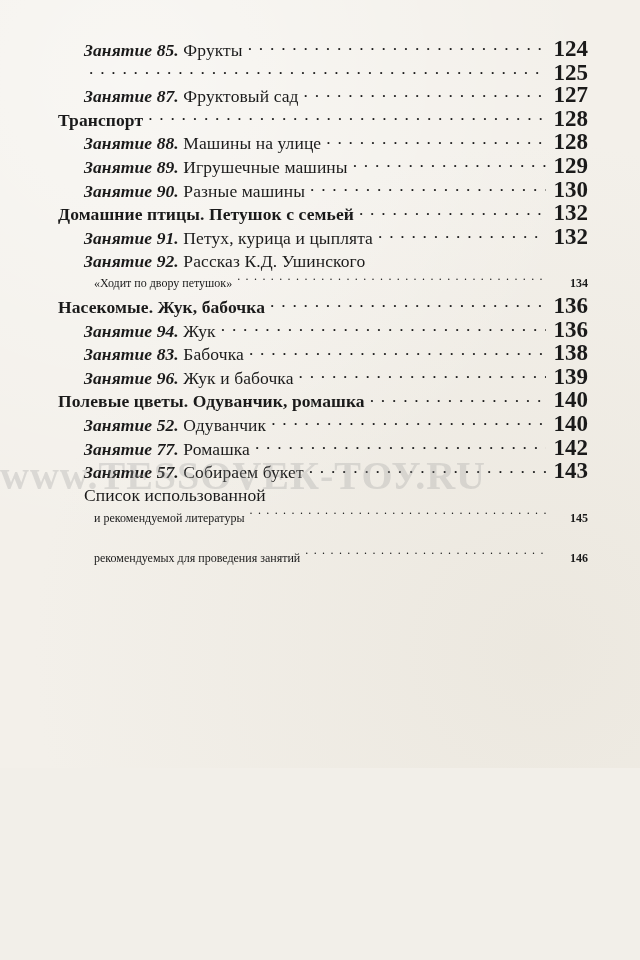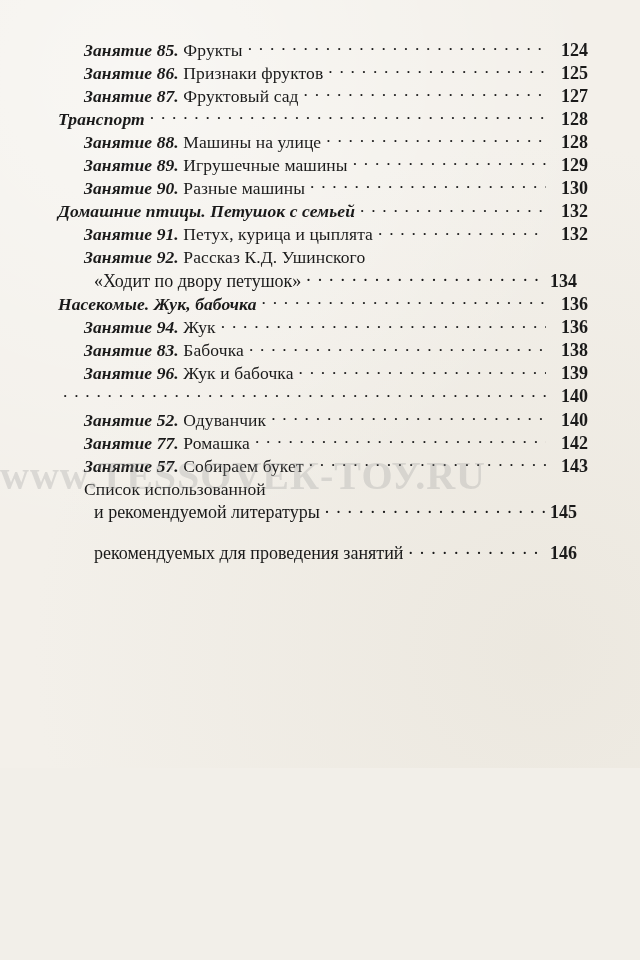--- a/index.html
+++ b/index.html
@@ -72,39 +72,39 @@
     color: #1a1a1a;
     white-space: nowrap;
   }
   .entry.no-leader .leader::after { content: ""; }
 
   .entry .page-num {
     flex: 0 0 auto;
     width: 38px;
     text-align: right;
     font-weight: bold;
-    font-size: 18px;
+    font-size: 23px;
   }
 
   
   .lvl-0 { margin-left: 0px; }
   .lvl-1 { margin-left: 26px; }
 
   
-  .sec .label { font-weight: bold; font-style: italic; }
+  .sec .label { font-weight: bold; }
   .lesson .lesson-no { font-weight: bold; font-style: italic; }
   .lesson .lesson-title { font-style: normal; }
 
   .plain .label { font-weight: normal; }
 
   
   .contline {
     display: flex;
     align-items: baseline;
-    font-size: 18px;
+    font-size: 12px;
     line-height: 22.6px;
     white-space: nowrap;
     margin-left: 36px;
   }
   .contline .label { flex: 0 0 auto; }
   .contline .leader {
     flex: 1 1 auto;
     overflow: hidden;
     margin: 0 4px 0 5px;
     position: relative;
@@ -115,21 +115,21 @@
     position: absolute;
     left: 0;
     bottom: 0px;
     letter-spacing: 1.2px;
     color: #1a1a1a;
     white-space: nowrap;
   }
   .contline .page-num {
     flex: 0 0 auto;
     width: 38px;
-    text-align: left;
+    text-align: right;
     font-weight: bold;
   }
 
   
   .watermark {
     position: absolute;
     left: 0;
     top: 452px;
     width: 640px;
     font-family: Liberation Serif, serif;
@@ -148,21 +148,20 @@
 <div class="page">
   <div class="paper-tint"></div>
 
   <div class="toc" id="toc-root">
       <div class="entry lesson lvl-1">
         <span class="label"><span class="lesson-no">Занятие 85.</span> <span class="lesson-title">Фрукты</span></span>
         <span class="leader"></span>
         <span class="page-num">124</span>
       </div>
       <div class="entry lesson lvl-1">
-        <span class="label"><span class="lesson-no">Занятие 86.</span> <span class="lesson-title">Признаки фруктов</span></span>
         <span class="leader"></span>
         <span class="page-num">125</span>
       </div>
       <div class="entry lesson lvl-1">
         <span class="label"><span class="lesson-no">Занятие 87.</span> <span class="lesson-title">Фруктовый сад</span></span>
         <span class="leader"></span>
         <span class="page-num">127</span>
       </div>
       <div class="entry sec lvl-0">
         <span class="label">Транспорт</span>
@@ -218,20 +217,21 @@
         <span class="label"><span class="lesson-no">Занятие 83.</span> <span class="lesson-title">Бабочка</span></span>
         <span class="leader"></span>
         <span class="page-num">138</span>
       </div>
       <div class="entry lesson lvl-1">
         <span class="label"><span class="lesson-no">Занятие 96.</span> <span class="lesson-title">Жук и бабочка</span></span>
         <span class="leader"></span>
         <span class="page-num">139</span>
       </div>
       <div class="entry sec lvl-0">
+        <span class="label">Полевые цветы. Одуванчик, ромашка</span>
         <span class="leader"></span>
         <span class="page-num">140</span>
       </div>
       <div class="entry lesson lvl-1">
         <span class="label"><span class="lesson-no">Занятие 52.</span> <span class="lesson-title">Одуванчик</span></span>
         <span class="leader"></span>
         <span class="page-num">140</span>
       </div>
       <div class="entry lesson lvl-1">
         <span class="label"><span class="lesson-no">Занятие 77.</span> <span class="lesson-title">Ромашка</span></span>

